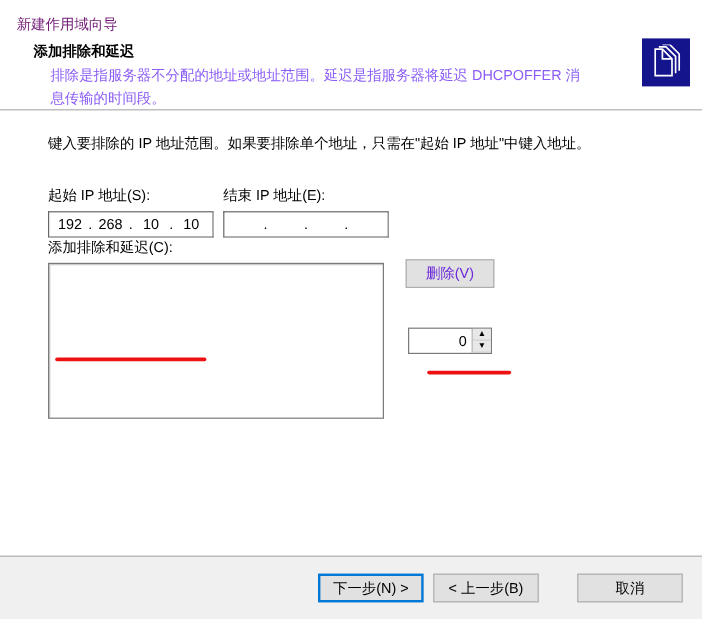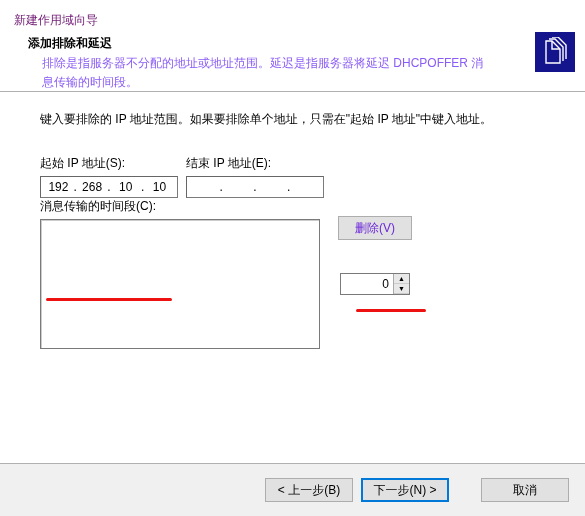--- a/index.html
+++ b/index.html
@@ -129,38 +129,38 @@
           <span class="seg"></span>
         </div>
       </div>
     </div>
 
     <div class="underline-red start-under"></div>
     <div class="underline-red add-under"></div>
 
     <div class="row2">
       <div class="field">
-        <div class="lbl">消息传输的时间段(C):</div>
+        <div class="lbl">添加排除和延迟(C):</div>
         <div class="listbox"></div>
       </div>
       <div class="btn-slot">
         <button class="btn inv" disabled="">删除(V)</button>
       </div>
     </div>
 
     <div class="delay-sec">
       <div class="spin">
         <div class="num">0</div>
         <div class="arrows">
           <div>▲</div>
           <div>▼</div>
         </div>
       </div>
     </div>
   </div>
 
   <div class="footer">
+    <button class="btn-nav btn-primary">下一步(N) &gt;</button>
     <button class="btn-nav">&lt; 上一步(B)</button>
-    <button class="btn-nav btn-primary">下一步(N) &gt;</button>
     <div class="gap"></div>
     <button class="btn-nav">取消</button>
   </div>
 </div>
 
 </body></html>

